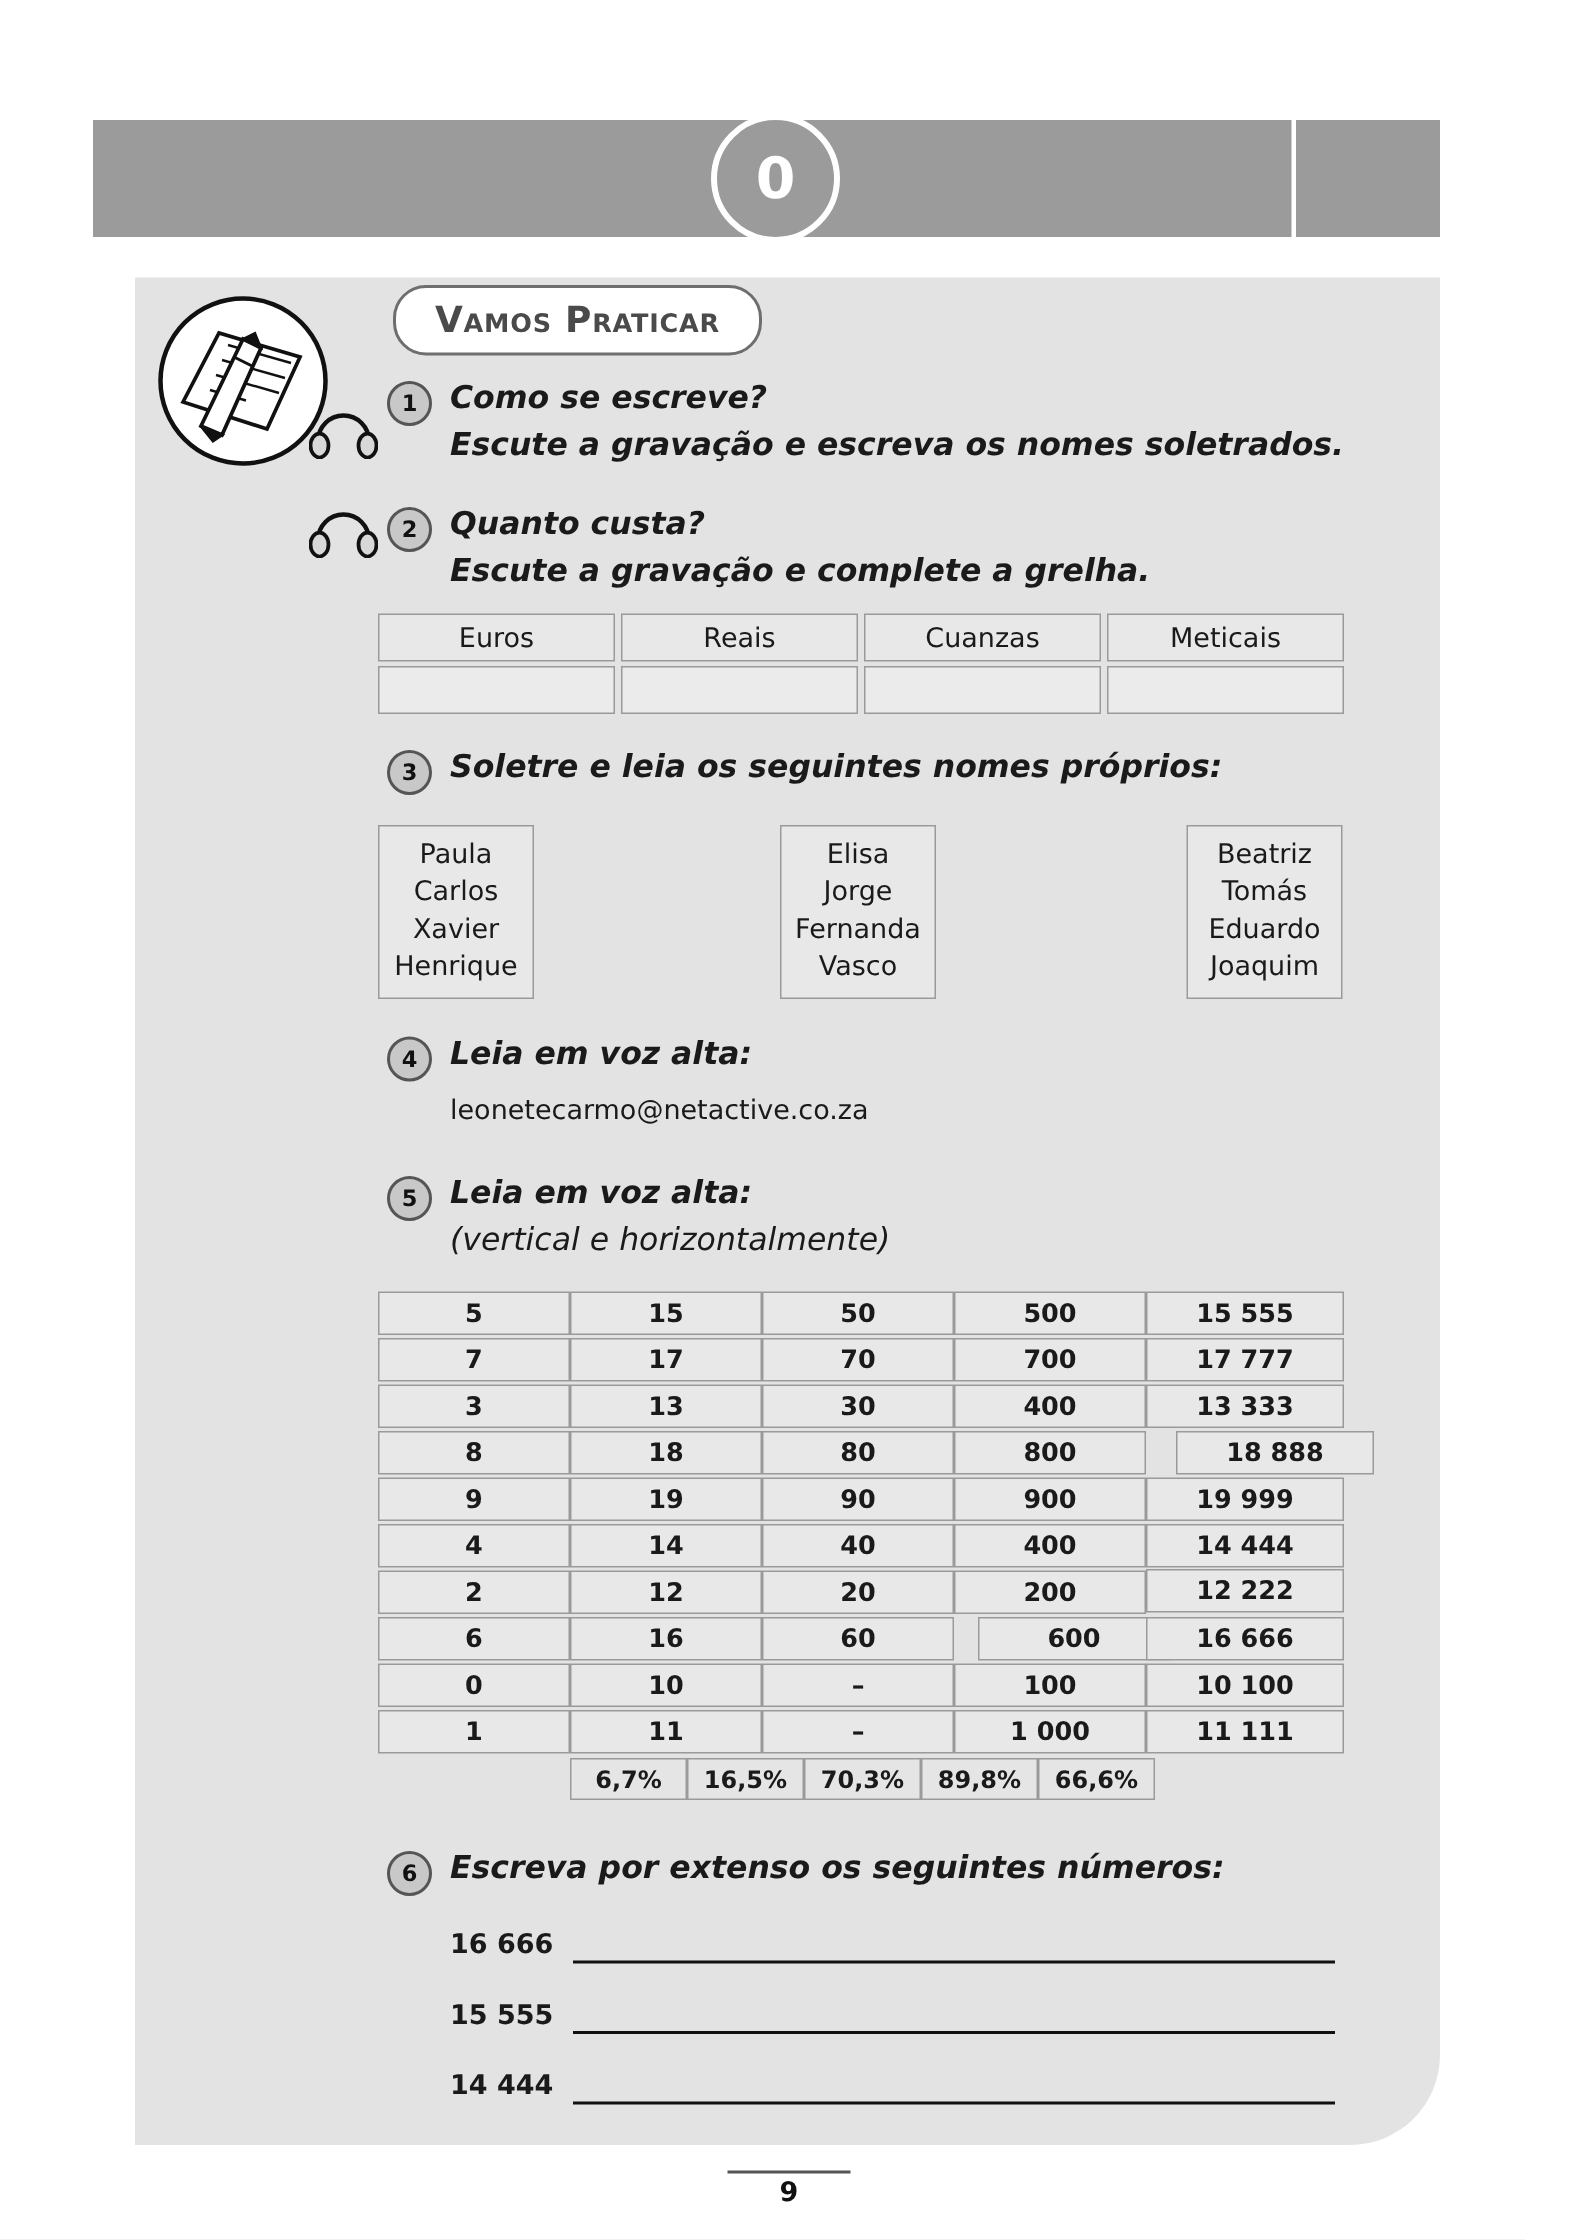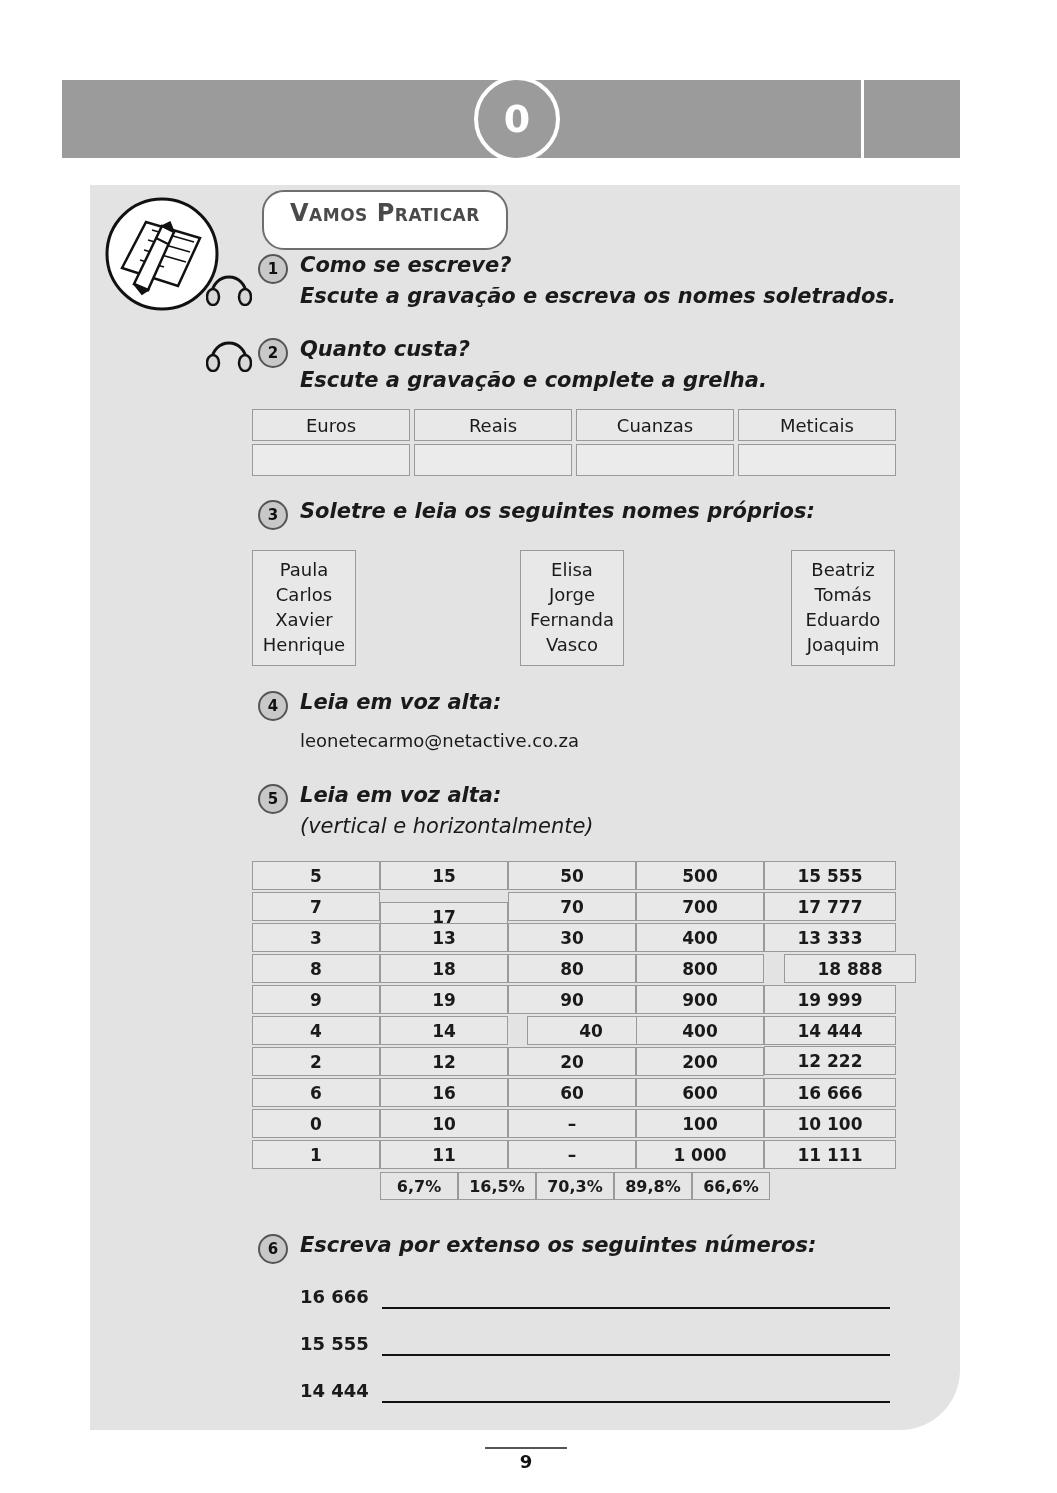--- a/index.html
+++ b/index.html
@@ -89,21 +89,21 @@
   }
 
   
   .title-pill {
     position: absolute;
     left: 262px;
     top: 190px;
     background: #ffffff;
     border: 2px solid #6e6e6e;
     border-radius: 22px;
-    padding: 7px 26px 21px 26px;
+    padding: 7px 26px 8px 26px;
     font-size: 24px;
     font-weight: bold;
     color: #4a4a4a;
     letter-spacing: 0.5px;
     font-variant: small-caps;
   }
 
   
   .illus {
     position: absolute;
@@ -327,21 +327,21 @@
 <div class="q-text" style="left:300px; top:780px;">Leia em voz alta:</div>
 <div class="q-text" style="left:300px; top:811px; font-weight:normal;">(vertical e horizontalmente)</div>
 
 <div class="num-cell" style="left:252px; top:861px; width:128px; height:29px;">5</div>
 <div class="num-cell" style="left:380px; top:861px; width:128px; height:29px;">15</div>
 <div class="num-cell" style="left:508px; top:861px; width:128px; height:29px;">50</div>
 <div class="num-cell" style="left:636px; top:861px; width:128px; height:29px;">500</div>
 <div class="num-cell" style="left:764px; top:861px; width:132px; height:29px;">15 555</div>
 
 <div class="num-cell" style="left:252px; top:892px; width:128px; height:29px;">7</div>
-<div class="num-cell" style="left:380px; top:892px; width:128px; height:29px;margin-top:10px;">17</div>
+<div class="num-cell" style="left:380px; top:892px; width:128px; height:29px;">17</div>
 <div class="num-cell" style="left:508px; top:892px; width:128px; height:29px;">70</div>
 <div class="num-cell" style="left:636px; top:892px; width:128px; height:29px;">700</div>
 <div class="num-cell" style="left:764px; top:892px; width:132px; height:29px;">17 777</div>
 
 <div class="num-cell" style="left:252px; top:923px; width:128px; height:29px;">3</div>
 <div class="num-cell" style="left:380px; top:923px; width:128px; height:29px;">13</div>
 <div class="num-cell" style="left:508px; top:923px; width:128px; height:29px;">30</div>
 <div class="num-cell" style="left:636px; top:923px; width:128px; height:29px;">400</div>
 <div class="num-cell" style="left:764px; top:923px; width:132px; height:29px;">13 333</div>
 
@@ -352,34 +352,34 @@
 <div class="num-cell" style="left:764px; top:954px; width:132px; height:29px;margin-left:20px;">18 888</div>
 
 <div class="num-cell" style="left:252px; top:985px; width:128px; height:29px;">9</div>
 <div class="num-cell" style="left:380px; top:985px; width:128px; height:29px;">19</div>
 <div class="num-cell" style="left:508px; top:985px; width:128px; height:29px;">90</div>
 <div class="num-cell" style="left:636px; top:985px; width:128px; height:29px;">900</div>
 <div class="num-cell" style="left:764px; top:985px; width:132px; height:29px;">19 999</div>
 
 <div class="num-cell" style="left:252px; top:1016px; width:128px; height:29px;">4</div>
 <div class="num-cell" style="left:380px; top:1016px; width:128px; height:29px;">14</div>
-<div class="num-cell" style="left:527px; top:1016px; width:128px; height:29px;">40</div>
+<div class="num-cell" style="left:508px; top:1016px; width:128px; height:29px;">40</div>
 <div class="num-cell" style="left:636px; top:1016px; width:128px; height:29px;">400</div>
 <div class="num-cell" style="left:764px; top:1016px; width:132px; height:29px;">14 444</div>
 
 <div class="num-cell" style="left:252px; top:1047px; width:128px; height:29px;">2</div>
 <div class="num-cell" style="left:380px; top:1047px; width:128px; height:29px;">12</div>
 <div class="num-cell" style="left:508px; top:1047px; width:128px; height:29px;">20</div>
 <div class="num-cell" style="left:636px; top:1047px; width:128px; height:29px;">200</div>
 <div class="num-cell" style="left:764px; top:1046px; width:132px; height:29px;">12 222</div>
 
 <div class="num-cell" style="left:252px; top:1078px; width:128px; height:29px;">6</div>
 <div class="num-cell" style="left:380px; top:1078px; width:128px; height:29px;">16</div>
 <div class="num-cell" style="left:508px; top:1078px; width:128px; height:29px;">60</div>
-<div class="num-cell" style="left:636px; top:1078px; width:128px; height:29px;">600</div>
+<div class="num-cell" style="left:652px; top:1078px; width:128px; height:29px;">600</div>
 <div class="num-cell" style="left:764px; top:1078px; width:132px; height:29px;">16 666</div>
 
 <div class="num-cell" style="left:252px; top:1109px; width:128px; height:29px;">0</div>
 <div class="num-cell" style="left:380px; top:1109px; width:128px; height:29px;">10</div>
 <div class="num-cell" style="left:508px; top:1109px; width:128px; height:29px;">–</div>
 <div class="num-cell" style="left:636px; top:1109px; width:128px; height:29px;">100</div>
 <div class="num-cell" style="left:764px; top:1109px; width:132px; height:29px;">10 100</div>
 
 <div class="num-cell" style="left:252px; top:1140px; width:128px; height:29px;">1</div>
 <div class="num-cell" style="left:380px; top:1140px; width:128px; height:29px;">11</div>

